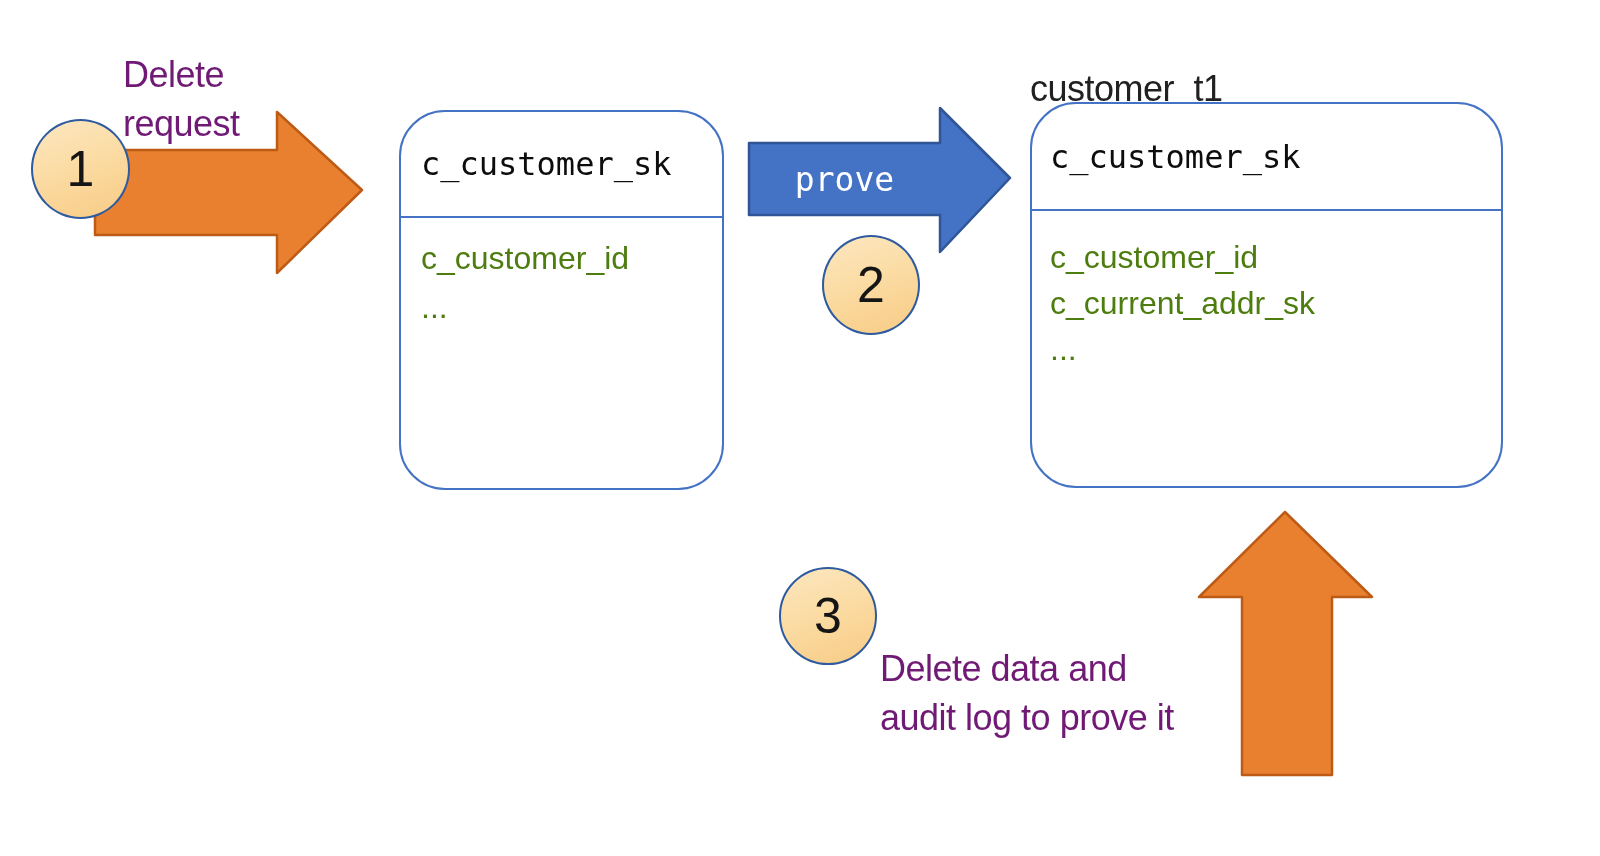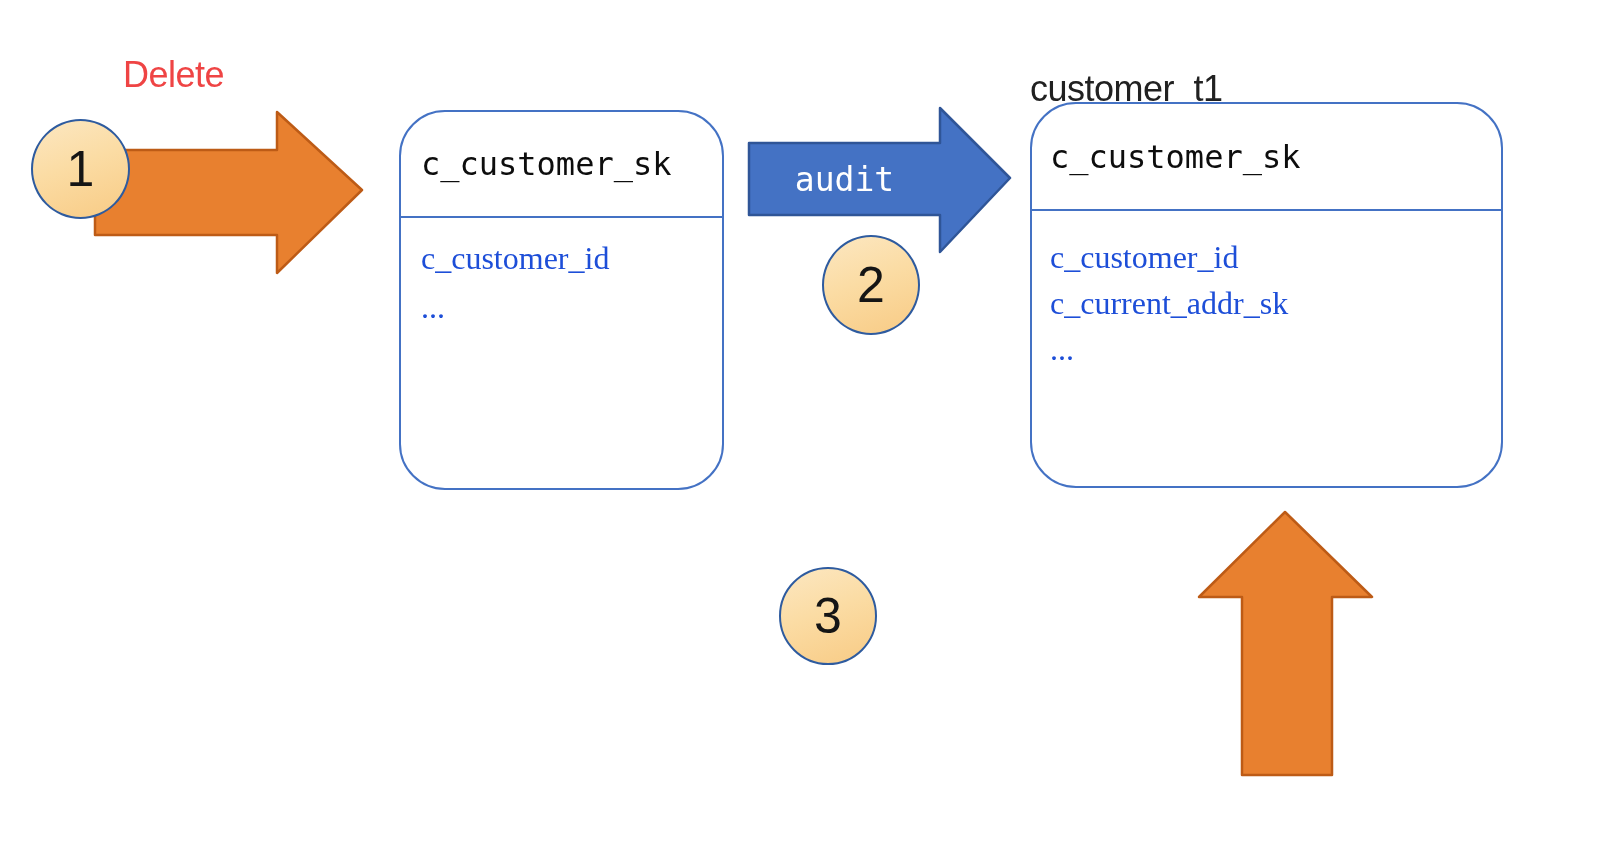--- a/index.html
+++ b/index.html
@@ -15,21 +15,21 @@
     overflow: hidden;
     font-family: "Liberation Sans", sans-serif;
     color: #1b1b1b;
   }
   .abs { position: absolute; }
 
   
   .annot {
     font-size: 36px;
     line-height: 49px;
-    color: #ef4444;
+    color: #701a75;
     letter-spacing: -0.5px;
     white-space: nowrap;
   }
 
   
   .badge {
     border-radius: 50%;
     background: linear-gradient(160deg, #FCE7C1 0%, #FBDCA4 45%, #F8CB85 100%);
     border: 2px solid #2E5B9F;
     display: flex;
@@ -62,23 +62,23 @@
     box-sizing: border-box;
     border-bottom: 2px solid #4472C4;
     display: flex;
     align-items: center;
     font-family: "DejaVu Sans Mono", "Liberation Mono", monospace;
     font-size: 32px;
     color: #0d0d0d;
     white-space: nowrap;
   }
   .etable .erows {
-    font-family: Liberation Serif, serif;
+    font-family: Liberation Sans, sans-serif;
     font-size: 32px;
-    color: #1d4ed8;
+    color: #4d7c0f;
     white-space: nowrap;
   }
   .etable .erows div { line-height: 46px; }
   .t1 .ehead { height: 106px; padding-left: 20px; }
   .t1 .erows { padding: 16px 20px 0 20px; }
   .t1 .erows div { line-height: 49px; }
   .t2 .ehead { height: 107px; padding-left: 18px; }
   .t2 .erows { padding: 23px 18px 0 18px; }
 
   
@@ -103,20 +103,21 @@
     white-space: nowrap;
   }
 </style>
 </head>
 <body>
 
 <div class="canvas">
 
   <div class="abs annot" style="left:123px; top:50px;">
     <div>Delete</div>
+    <div>request</div>
   </div>
 
   <svg class="abs arrow" style="left:95px; top:112px;" width="267" height="161" viewBox="0 0 267 161">
     <polygon class="orange-shape" points="0,38 182,38 182,0 267,78 182,161 182,123 0,123" fill="#E8802F"></polygon>
   </svg>
 
   <div class="abs badge" style="left:31px; top:119px; width:99px; height:100px;">
     <span>1</span>
   </div>
 
@@ -124,38 +125,42 @@
     <div class="ehead">c_customer_sk</div>
     <div class="erows">
       <div>c_customer_id</div>
       <div>...</div>
     </div>
   </div>
 
   <svg class="abs arrow" style="left:749px; top:108px;" width="261" height="144" viewBox="0 0 261 144">
     <polygon class="blue-shape" points="0,35 191,35 191,0 261,70 191,144 191,107 0,107" fill="#4472C4"></polygon>
   </svg>
-  <div class="abs join-label" style="left:749px; top:143px; width:191px; height:72px;">audit</div>
+  <div class="abs join-label" style="left:749px; top:143px; width:191px; height:72px;">prove</div>
 
   <div class="abs badge" style="left:822px; top:235px; width:98px; height:100px;">
     <span>2</span>
   </div>
 
   <div class="abs table-title" style="left:1030px; top:44px;margin-top:24px;">customer_t1</div>
   <div class="abs etable t2" style="left:1030px; top:102px; width:473px; height:386px;">
     <div class="ehead">c_customer_sk</div>
     <div class="erows">
       <div>c_customer_id</div>
       <div>c_current_addr_sk</div>
       <div>...</div>
     </div>
   </div>
 
   <div class="abs badge" style="left:779px; top:567px; width:98px; height:98px;">
     <span>3</span>
   </div>
 
+  <div class="abs annot" style="left:880px; top:644px;">
+    <div>Delete data and</div>
+    <div>audit log to prove it</div>
+  </div>
 
   <svg class="abs arrow" style="left:1199px; top:512px;" width="173" height="263" viewBox="0 0 173 263">
     <polygon class="orange-shape" points="86,0 173,85 133,85 133,263 43,263 43,85 0,85" fill="#E8802F"></polygon>
   </svg>
 
 </div>
 
 </body></html>

